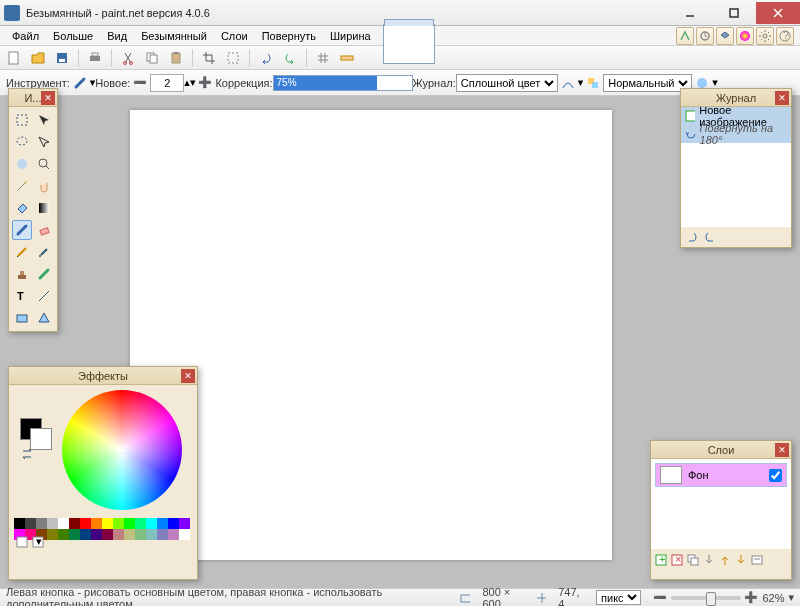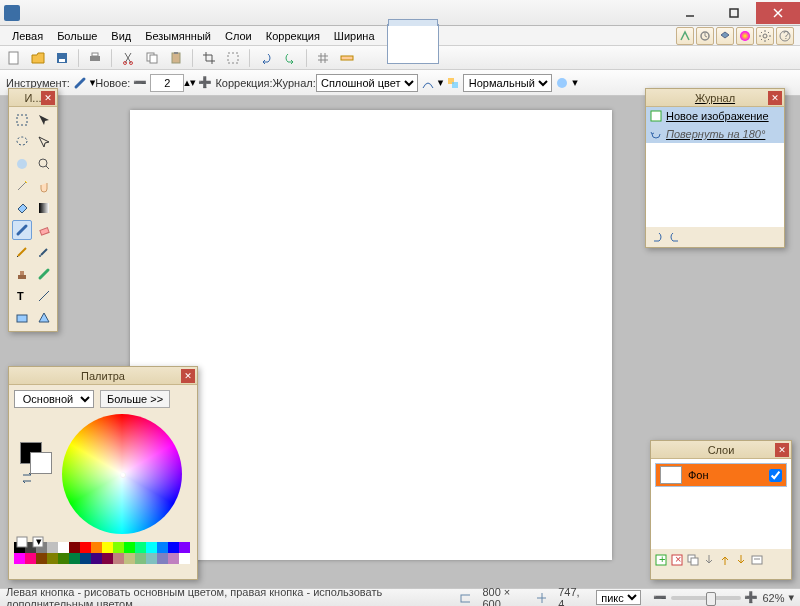--- a/index.html
+++ b/index.html
@@ -28,49 +28,49 @@
 .tbtn.sep{width:1px;height:18px;background:#ccc;margin:0 2px;}
 
 
 .toolbar2 { height:26px; background:linear-gradient(#fdfdfd,#eeeeee); display:flex; align-items:center; padding:0 6px; border-bottom:1px solid #c7c7c7;}
 .toolbar2 label{color:#333;}
 .numfield{width:34px;height:18px;border:1px solid #aaa;text-align:center;background:#fff;}
 .hardness{display:flex;align-items:center;}
 .hardness .bar{width:140px;height:16px;border:1px solid #8aa1c0;position:relative;background:#fff;}
 .hardness .fill{position:absolute;left:0;top:0;bottom:0;width:75%;background:#3a80d8;}
 .hardness .txt{position:absolute;left:3px;top:1px;font-size:10px;color:#fff;}
-select{height:18px;border:1px solid #999;background:#fff;text-align:center;}
+select{height:18px;border:1px solid #999;background:#fff;}
 
 
 .workspace{position:absolute;left:0;right:0;top:96px;bottom:18px;background:#bfbfbf;}
 .canvas{position:absolute;left:130px;top:14px;width:482px;height:450px;background:#fff;box-shadow:0 0 4px rgba(0,0,0,0.3);}
 
 
 .panel{position:absolute;background:#f2e9d6;border:1px solid #b9a97f;box-shadow:2px 2px 6px rgba(0,0,0,0.3);}
 .panel .phdr{height:18px;background:linear-gradient(#efe4c9,#e4d6b2);display:flex;align-items:center;justify-content:center;position:relative;font-size:11px;color:#4a3d1f;border-bottom:1px solid #c8b68a;}
 .panel .phdr .pclose{position:absolute;right:2px;top:2px;width:14px;height:14px;background:#c14b3f;color:#fff;display:flex;align-items:center;justify-content:center;font-size:9px;}
 
 
 #tools{left:8px;top:-8px;width:50px;}
 .toolgrid{display:grid;grid-template-columns:1fr 1fr;gap:2px;padding:3px;}
 .tool{width:20px;height:20px;border:1px solid transparent;display:flex;align-items:center;justify-content:center;border-radius:2px;}
 .tool.active{background:#d1e3f7;border:1px solid #6f9fd8;}
 
 
-#history{right:15px;top:-8px;width:140px;text-decoration:underline;}
+#history{right:8px;top:-8px;width:112px;}
 .histbody{background:#fff;height:120px;overflow:hidden;}
 .histrow{height:18px;display:flex;align-items:center;padding:0 4px;gap:4px;font-size:10px;}
 .histrow.sel{background:#bcd3ec;}
 .histrow.sel2{font-style:italic;color:#555;}
 .histbtns{height:20px;display:flex;align-items:center;gap:4px;padding:0 4px;}
 
 
 #layers{right:8px;bottom:8px;width:142px;height:140px;}
 .layerbody{background:#fff;height:90px;padding:4px;}
-.layerrow{height:24px;display:flex;align-items:center;gap:6px;background:#f97316;border:1px solid #aac3e0;padding:0 4px;}
+.layerrow{height:24px;display:flex;align-items:center;gap:6px;background:#f0abfc;border:1px solid #aac3e0;padding:0 4px;}
 .layerthumb{width:22px;height:18px;background:#fff;border:1px solid #999;}
 .layerbtns{height:22px;display:flex;align-items:center;gap:2px;padding:0 3px;}
 
 
 #palette{left:8px;bottom:8px;width:190px;height:214px;}
 .palbody{padding:5px;}
 .palrow1{display:flex;gap:6px;margin-bottom:6px;}
 .colorwheel{width:120px;height:120px;border-radius:50%;background:conic-gradient(red,magenta,blue,cyan,lime,yellow,red);position:relative;margin-left:48px;}
 .colorwheel::after{content:"";position:absolute;inset:0;border-radius:50%;background:radial-gradient(circle,#fff 0%,rgba(255,255,255,0) 70%);}
 .swatches{position:absolute;left:6px;top:28px;}
@@ -87,20 +87,21 @@
 .zslider{width:70px;height:4px;background:#ccc;position:relative;border-radius:2px;}
 .zslider::after{content:"";position:absolute;left:50%;top:-4px;width:8px;height:12px;background:#eee;border:1px solid #888;border-radius:2px;}
 
 svg{display:block;}
 </style>
 </head>
 <body>
 
 <div class="titlebar">
   <div class="app-icon"></div>
+  <span class="title">Безымянный - paint.net версия 4.0.6</span>
   <div class="winbtns">
     <div class="winbtn">
         <svg viewBox="0 0 10 10">
           <line x1="1" y1="8" x2="9" y2="8" stroke="#333" stroke-width="1.5"></line>
         </svg>
       </div>
     <div class="winbtn">
         <svg viewBox="0 0 10 10">
           <rect x="1" y="1" width="8" height="8" fill="none" stroke="#333" stroke-width="1.5"></rect>
         </svg>
@@ -108,26 +109,26 @@
     <div class="winbtn close">
         <svg viewBox="0 0 10 10">
           <line x1="1" y1="1" x2="9" y2="9" stroke="#fff" stroke-width="1.5"></line>
           <line x1="9" y1="1" x2="1" y2="9" stroke="#fff" stroke-width="1.5"></line>
         </svg>
       </div>
   </div>
 </div>
 
 <div class="menubar">
-  <span>Левая</span>
+  <span>Файл</span>
   <span>Больше</span>
   <span>Вид</span>
   <span>Безымянный</span>
   <span>Слои</span>
-  <span>Коррекция</span>
+  <span>Повернуть</span>
   <span>Ширина</span>
   <div class="thumb"></div>
   <div class="rightcorner">
     <div class="cornerbtn">
         <svg width="12" height="12" viewBox="0 0 12 12">
           <path d="M2 10 L6 2 L10 10" fill="none" stroke="#5a7" stroke-width="1.5"></path>
         </svg>
       </div>
     <div class="cornerbtn">
         <svg width="12" height="12" viewBox="0 0 12 12">
@@ -252,20 +253,26 @@
         <path d="M3 11L11 3" stroke="#36a" stroke-width="3" stroke-linecap="round"></path>
       </svg>
     </div>
   <span>▾</span>
   <label>Новое:</label>
   <div class="tbtn">➖</div>
   <input class="numfield" value="2" style="">
   <span>▴▾</span>
   <div class="tbtn">➕</div>
   <label>Коррекция:</label>
+  <div class="hardness">
+    <div class="bar">
+        <div class="fill"></div>
+        <span class="txt">75%</span>
+      </div>
+  </div>
   <label>Журнал:</label>
   <select><option>Сплошной цвет</option></select>
   <div class="tbtn">
       <svg width="14" height="14">
         <path d="M2 12 Q7 2 12 12" stroke="#36a" fill="none"></path>
       </svg>
     </div>
   <span>▾</span>
   <div class="tbtn">
       <svg width="14" height="14">
@@ -471,28 +478,24 @@
         </svg>
       <svg width="14" height="14">
           <rect x="2" y="3" width="10" height="8" fill="#fff" stroke="#888"></rect>
           <line x1="4" y1="6" x2="10" y2="6" stroke="#888"></line>
         </svg>
     </div>
   </div>
 
   <div class="panel" id="palette">
     <div class="phdr">
-      <span>Палитра</span>
+      <span>Эффекты</span>
       <div class="pclose">✕</div>
     </div>
     <div class="palbody">
-      <div class="palrow1">
-        <select style="width:80px"><option>Основной</option></select>
-        <button style="padding:2px 6px;border:1px solid #aaa;background:#f4f4f4">Больше &gt;&gt;</button>
-      </div>
       <div style="position:relative;height:124px">
         <div class="swatches">
           <div class="sw black"></div>
           <div class="sw white"></div>
         </div>
         <div style="position:absolute;left:6px;top:56px;display:flex;flex-direction:column;gap:2px">
           <svg width="16" height="16">
               <path d="M3 5h8M11 5l-2-2M3 11h8M3 11l2 2" stroke="#357" fill="none"></path>
             </svg>
         </div>

